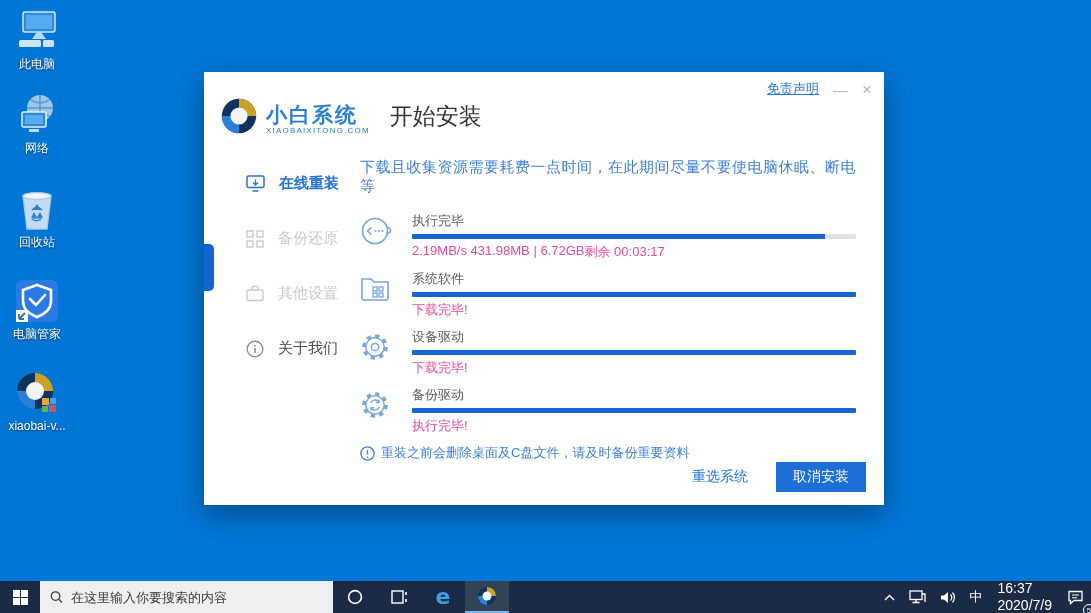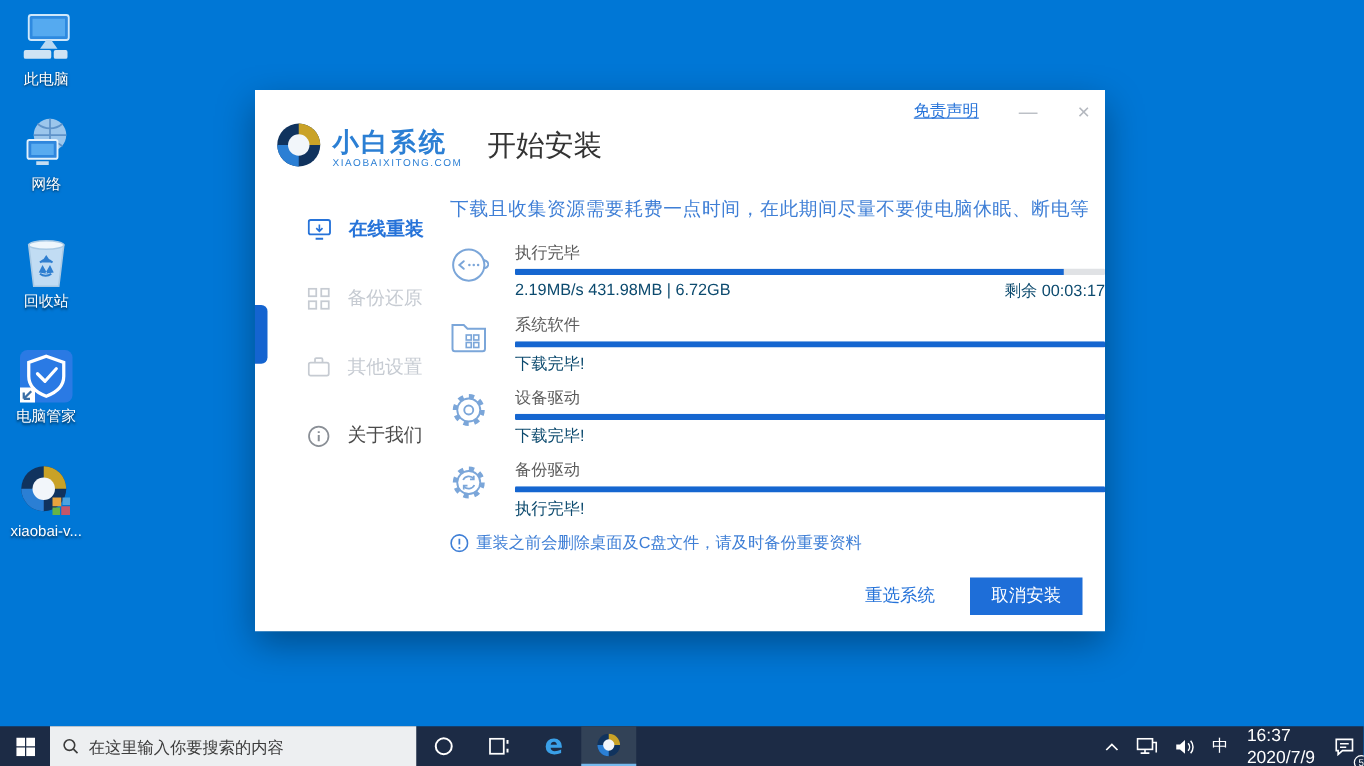--- a/index.html
+++ b/index.html
@@ -9,21 +9,21 @@
 
   
   .desk-icon { position:absolute; left:2px; width:70px; text-align:center; cursor:pointer; }
   .desk-icon .lbl { display:inline-block; margin-top:3px; font-size:12px; color:#fff;
                     text-shadow:0 1px 2px rgba(0,0,0,.65); line-height:1.15; }
   .desk-icon svg { display:block; margin:0 auto; }
 
   
   .win { position:absolute; left:204px; top:72px; width:680px; height:433px;
          background:#fff; box-shadow:0 10px 28px rgba(0,0,0,.35); }
-  .win-actions { position:absolute; top:8px; right:12px; display:flex; align-items:center; gap:32px; z-index:5; }
+  .win-actions { position:absolute; top:8px; right:12px; display:flex; align-items:center; gap:14px; z-index:5; }
   .disclaimer { color:#2673d9; font-size:13px; text-decoration:underline; cursor:pointer; }
   .wc { color:#b4b8bf; font-size:15px; line-height:1; cursor:pointer; }
   .wc.close { font-size:17px; }
 
   .win-header { display:flex; align-items:center; padding:24px 0 0 16px; height:64px; }
   .brand { display:flex; align-items:flex-end; gap:8px; }
   .brand-text .bn { font-size:21px; font-weight:bold; color:#2b7fd4; letter-spacing:2px; line-height:1.05; }
   .brand-text .bd { font-size:8px; color:#2b7fd4; letter-spacing:1.2px; }
   .win-title { margin-left:20px; font-size:23px; color:#333; }
 
@@ -32,31 +32,31 @@
                  background:#1464d0; border-radius:0 5px 5px 0; }
   .pill-wrap { position:absolute; inset:0; pointer-events:none; }
 
   .sidebar { width:156px; flex:none; }
   .side-item { height:55px; display:flex; align-items:center; gap:14px;
                padding-left:42px; font-size:15px; cursor:pointer; color:#c6cbd2; }
   .side-item.active { color:#2673d9; font-weight:bold; }
   .side-item.about { color:#4a4a4a; }
   .side-item svg { flex:none; }
 
-  .content { flex:1; position:relative; }
+  .content { flex:1; padding-right:28px; position:relative; }
   .notice { font-size:15px; color:#3f7fd6; margin:2px 0 16px; letter-spacing:.5px; }
 
   .task { display:flex; margin-bottom:9px; }
   .task-icon { width:52px; flex:none; padding-top:4px; }
   .task-main { flex:1; }
   .task-name { font-size:13px; color:#5c5c5c; }
   .bar { height:5px; background:#e0e2e5; margin-top:4px; border-radius:1px; overflow:hidden; }
   .fill { height:100%; background:#1566d0; }
-  .task-sub { display:flex; justify-content:space-between; margin-top:4px;
-              font-size:13px; color:#0c4a6e;gap:19px; }
+  .task-sub { display:flex; margin-top:4px;
+              font-size:13px; color:#ec4899; }
 
   .warning { display:flex; align-items:center; gap:6px; font-size:13px; color:#3f7fd6; }
 
   .win-footer { position:absolute; right:18px; bottom:13px; display:flex; align-items:center; gap:28px; }
   .link-reselect { color:#2673d9; font-size:14px; cursor:pointer; }
   .btn-cancel { background:#1e6ed8; color:#fff; border:none; font-size:14px;
                 padding:6px 17px; cursor:pointer; font-family:inherit; }
 
   
   .taskbar { position:absolute; left:0; bottom:0; width:100%; height:32px;

